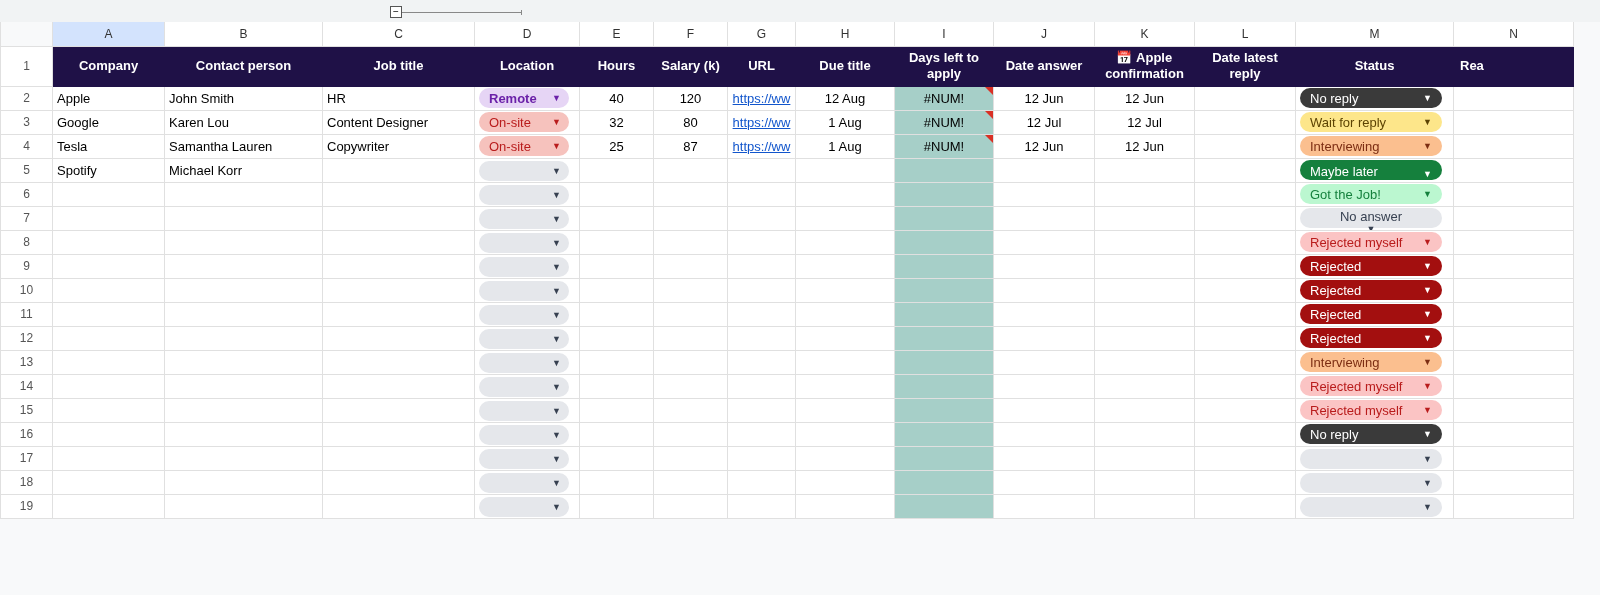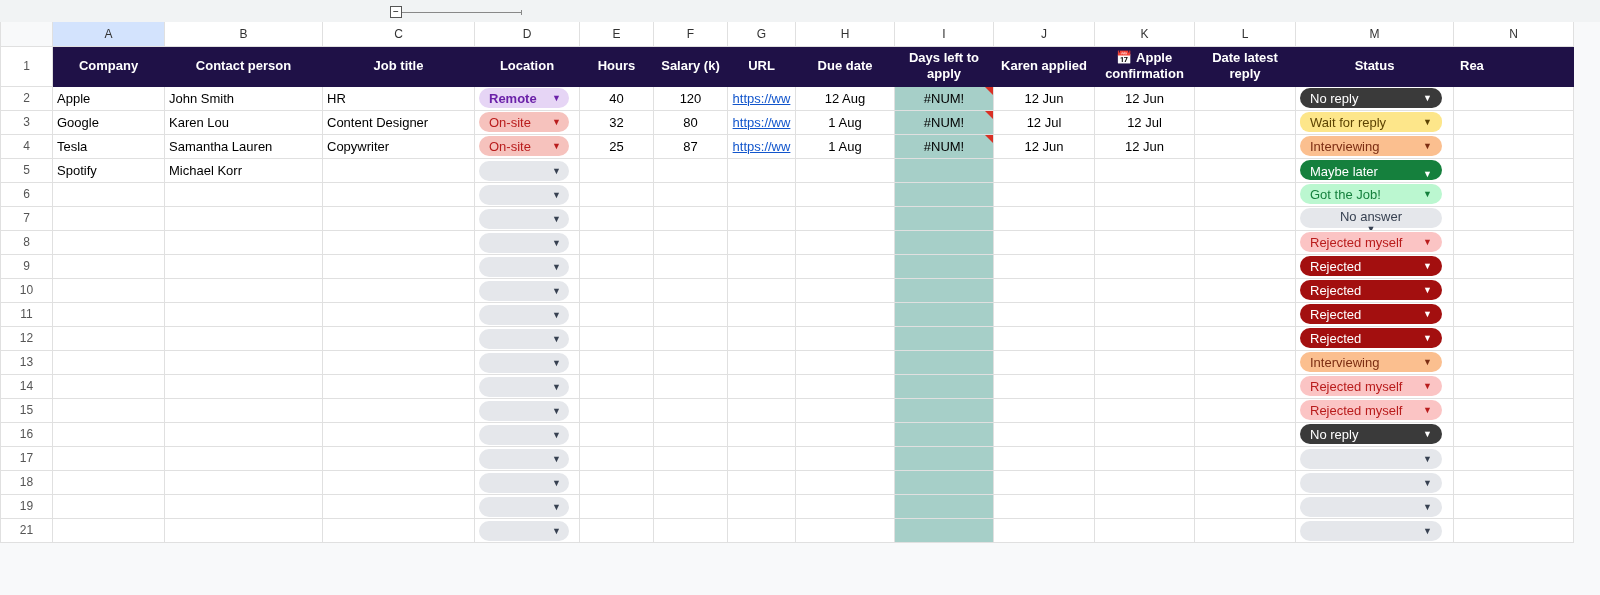--- a/index.html
+++ b/index.html
@@ -208,23 +208,23 @@
     <tbody id="body">
       <tr class="header-row">
         <td class="rownum">1</td>
         <td class="cell">Company</td>
         <td class="cell">Contact person</td>
         <td class="cell">Job title</td>
         <td class="cell">Location</td>
         <td class="cell">Hours</td>
         <td class="cell">Salary (k)</td>
         <td class="cell">URL</td>
-        <td class="cell">Due date</td>
+        <td class="cell">Due title</td>
         <td class="cell">Days left to apply</td>
-        <td class="cell">Karen applied</td>
+        <td class="cell">Date answer</td>
         <td class="cell">📅 Apple confirmation</td>
         <td class="cell">Date latest reply</td>
         <td class="cell">Status</td>
         <td class="cell" style="text-align:left;padding-left:6px;">Rea</td>
       </tr>
     <tr>
           <td class="rownum">2</td>
           <td class="cell">Apple</td>
           <td class="cell">John Smith</td>
           <td class="cell">HR</td>
@@ -256,21 +256,21 @@
               <span class="caret" style="color: rgb(185, 28, 28);">▼</span>
             </span></td>
           <td class="cell center">32</td>
           <td class="cell center">80</td>
           <td class="cell center"><span class="link">https://ww</span></td>
           <td class="cell center">1 Aug</td>
           <td class="cell center days-bg red-tri">#NUM!</td>
           <td class="cell center">12 Jul</td>
           <td class="cell center">12 Jul</td>
           <td class="cell center"></td>
-          <td class="cell"><span class="pill-wide" style="background: rgb(253, 230, 138); color: rgb(92, 67, 3); border-radius: 9px;">
+          <td class="cell"><span class="pill-wide" style="background: rgb(253, 230, 138); color: rgb(92, 67, 3);">
               <span>Wait for reply</span>
               <span class="caret" style="color: rgb(92, 67, 3);">▼</span>
             </span></td>
           <td class="cell"></td>
         </tr>
         <tr>
           <td class="rownum">4</td>
           <td class="cell">Tesla</td>
           <td class="cell">Samantha Lauren</td>
           <td class="cell">Copywriter</td>
@@ -630,38 +630,15 @@
           <td class="cell center days-bg"></td>
           <td class="cell center"></td>
           <td class="cell center"></td>
           <td class="cell center"></td>
           <td class="cell"><span class="pill-wide" style="background: rgb(229, 231, 235); color: rgb(55, 65, 81);">
               <span></span>
               <span class="caret" style="color: rgb(55, 65, 81);">▼</span>
             </span></td>
           <td class="cell"></td>
         </tr>
-        <tr>
-          <td class="rownum">21</td>
-          <td class="cell"></td>
-          <td class="cell"></td>
-          <td class="cell"></td>
-          <td class="cell" style="text-align: left;"><span class="pill" style="background: rgb(229, 231, 235); color: rgb(55, 65, 81);">
-              <span></span>
-              <span class="caret" style="color: rgb(55, 65, 81);">▼</span>
-            </span></td>
-          <td class="cell center"></td>
-          <td class="cell center"></td>
-          <td class="cell center"></td>
-          <td class="cell center"></td>
-          <td class="cell center days-bg"></td>
-          <td class="cell center"></td>
-          <td class="cell center"></td>
-          <td class="cell center"></td>
-          <td class="cell"><span class="pill-wide" style="background: rgb(229, 231, 235); color: rgb(55, 65, 81);">
-              <span></span>
-              <span class="caret" style="color: rgb(55, 65, 81);">▼</span>
-            </span></td>
-          <td class="cell"></td>
-        </tr>
       </tbody>
   </table>
 </div>
 
 </body></html>

